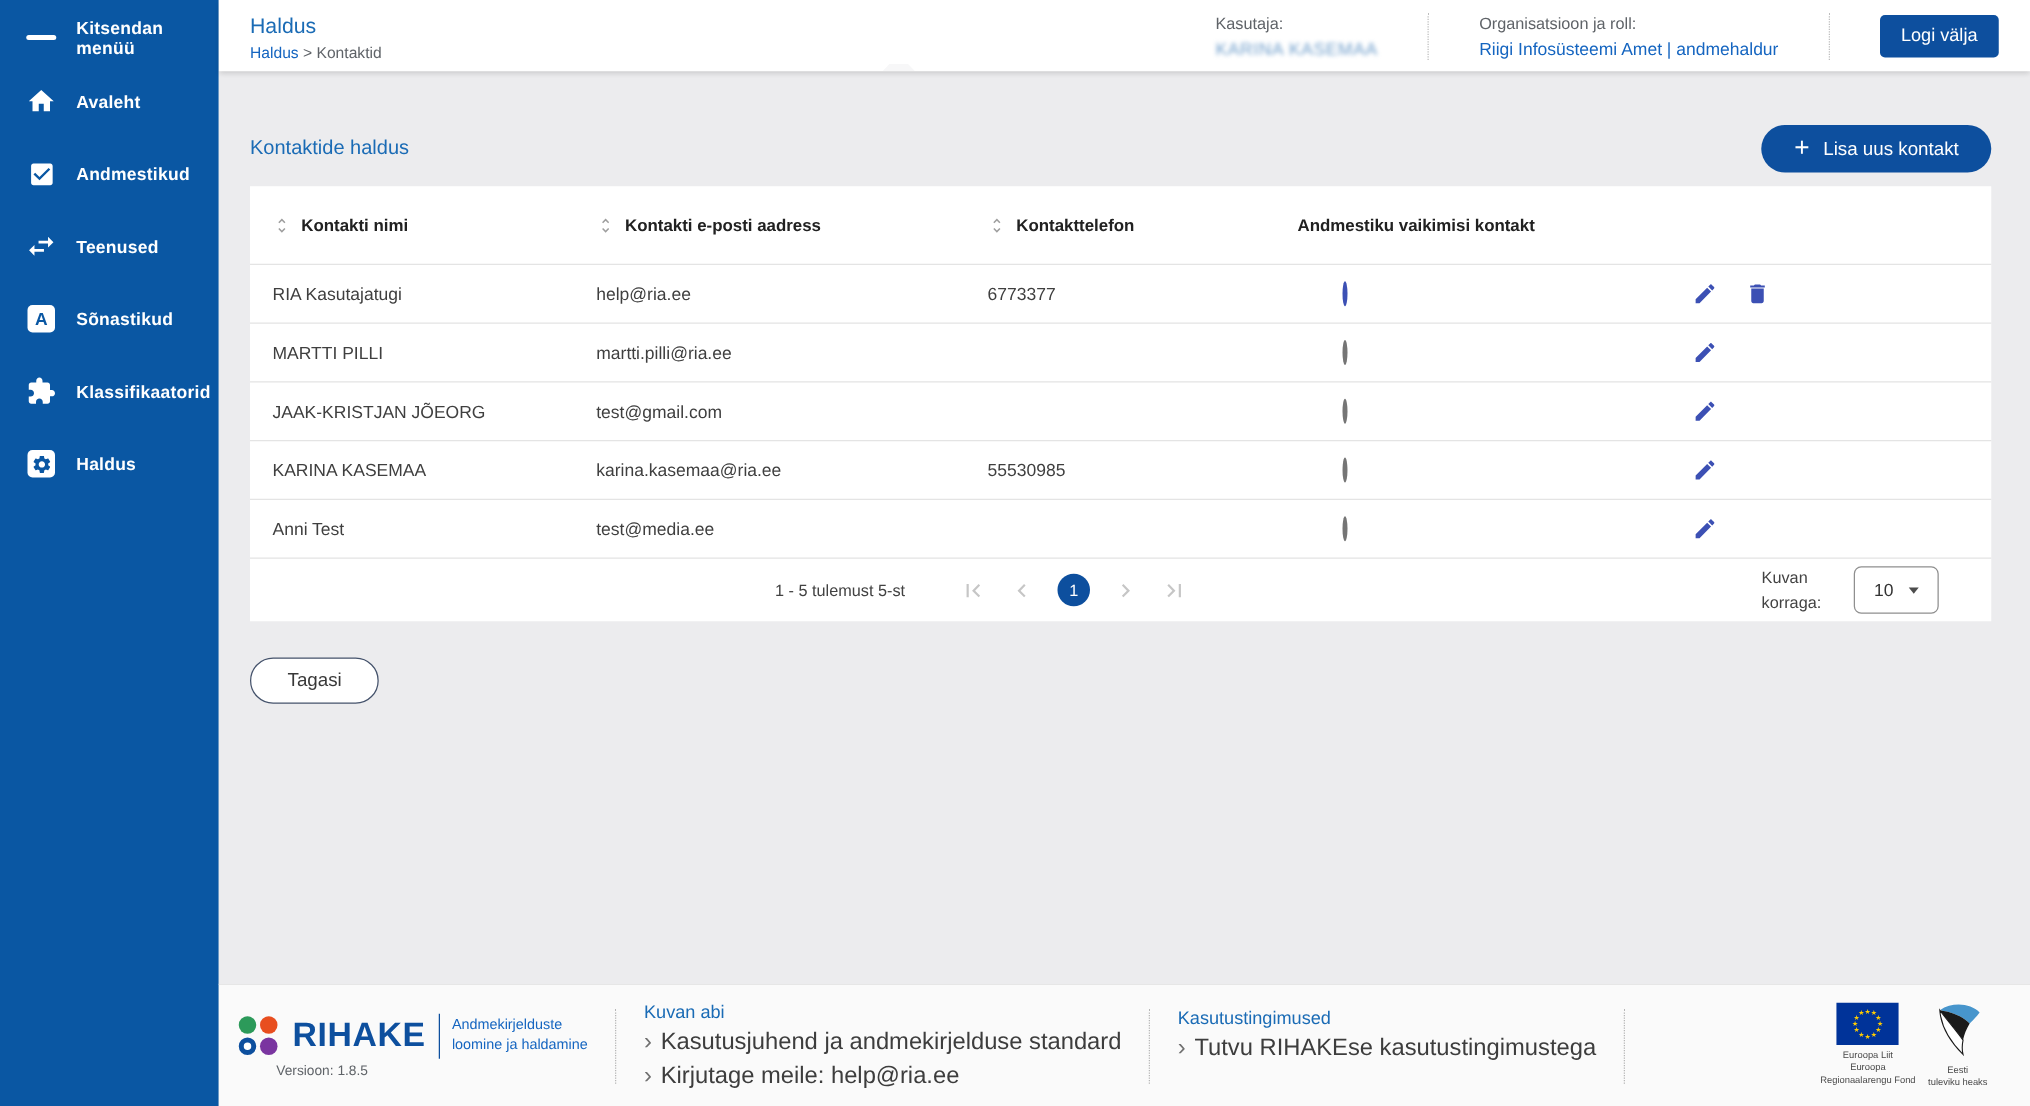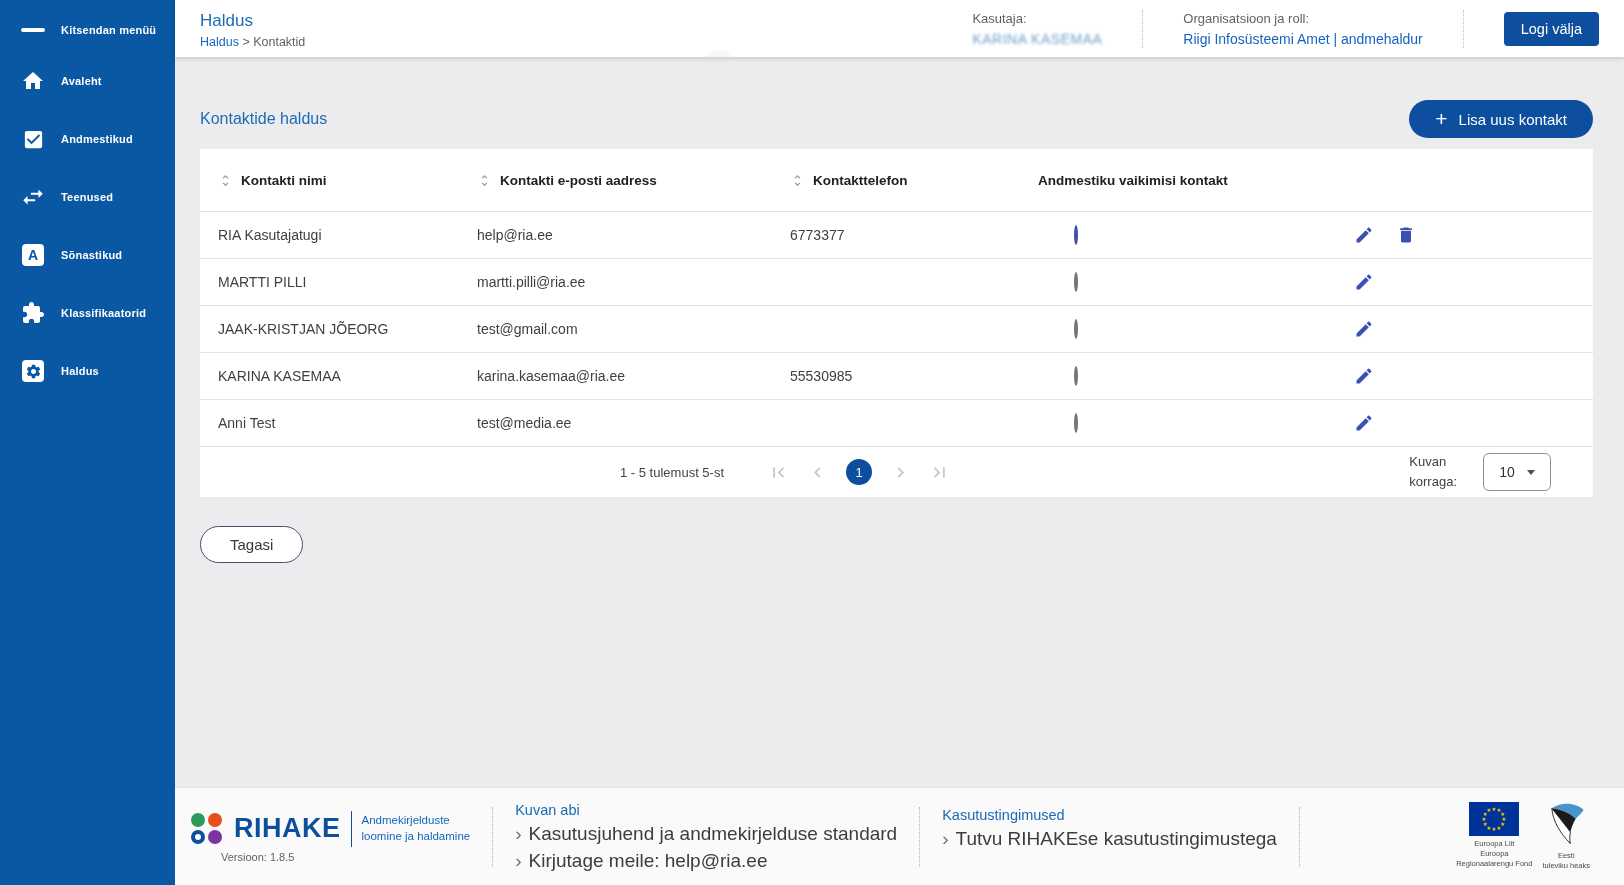--- a/index.html
+++ b/index.html
@@ -6,21 +6,21 @@
   html, body { width: 1624px; height: 885px; overflow: hidden; }
   body { font-family: "Liberation Sans", sans-serif; background: #ececee; }
 
   .app { display: flex; width: 1624px; height: 885px; }
 
   
   .sidebar { width: 175px; min-width: 175px; background: #0a57a3; color: #fff; padding-top: 8px; }
   .side-item { display: flex; align-items: center; height: 58px; padding-left: 20px; cursor: pointer; }
   .side-item.toggle { height: 44px; }
   .side-icon { width: 26px; height: 26px; display: flex; align-items: center; justify-content: center; flex: 0 0 26px; }
-  .side-label { margin-left: 15px; font-size: 11px; font-weight: 700; letter-spacing: .2px; }
+  .side-label { margin-left: 15px; font-size: 14px; font-weight: 700; letter-spacing: .2px; }
   .dash { width: 24px; height: 4px; background: #fff; border-radius: 2px; }
   .sq-icon { width: 22px; height: 22px; background: #fff; border-radius: 4px; display: flex; align-items: center; justify-content: center; }
   .sq-icon .letter { color: #0a57a3; font-weight: 700; font-size: 14px; }
 
   
   .main { flex: 1; display: flex; flex-direction: column; position: relative; }
 
   .topbar { height: 57px; background: #fff; display: flex; align-items: center; justify-content: space-between; padding: 0 25px; position: relative; z-index: 2; box-shadow: 0 2px 4px rgba(0,0,0,.14); }
   .title-block { padding-top: 2px; }
   .page-title { color: #1a6bb5; font-size: 17px; font-weight: 500; }

